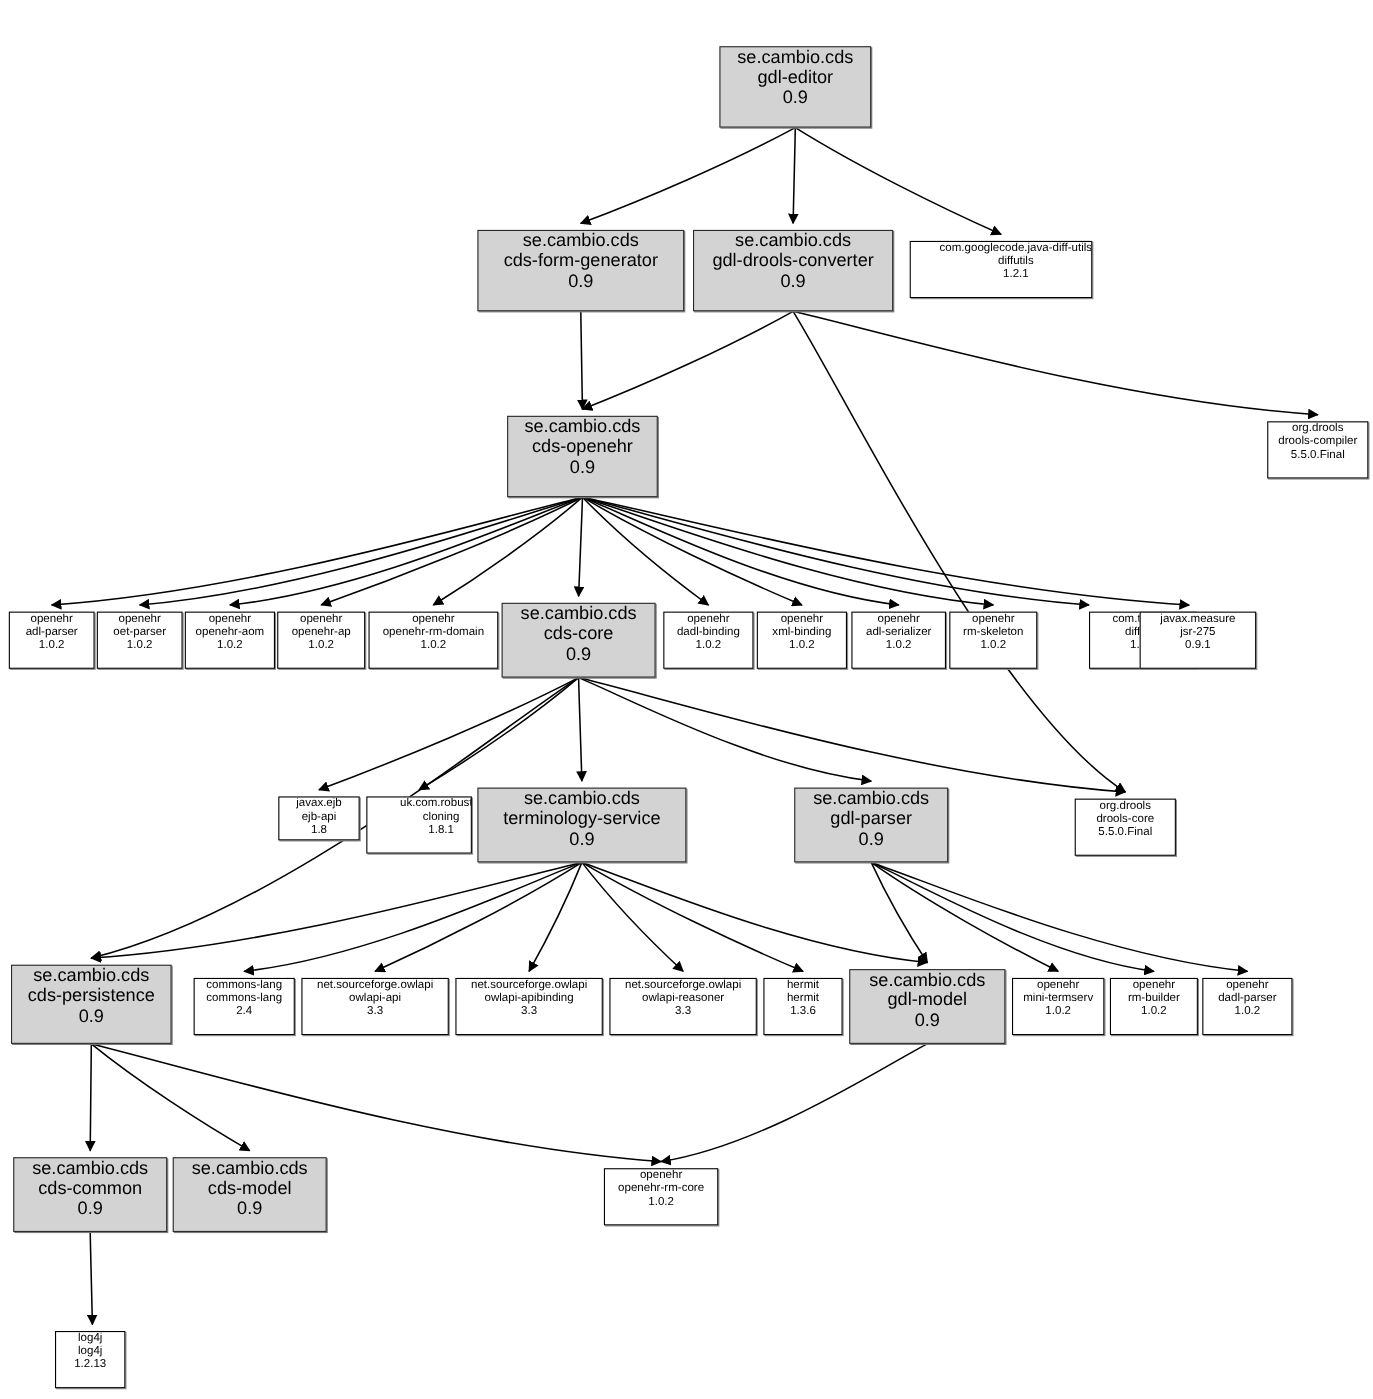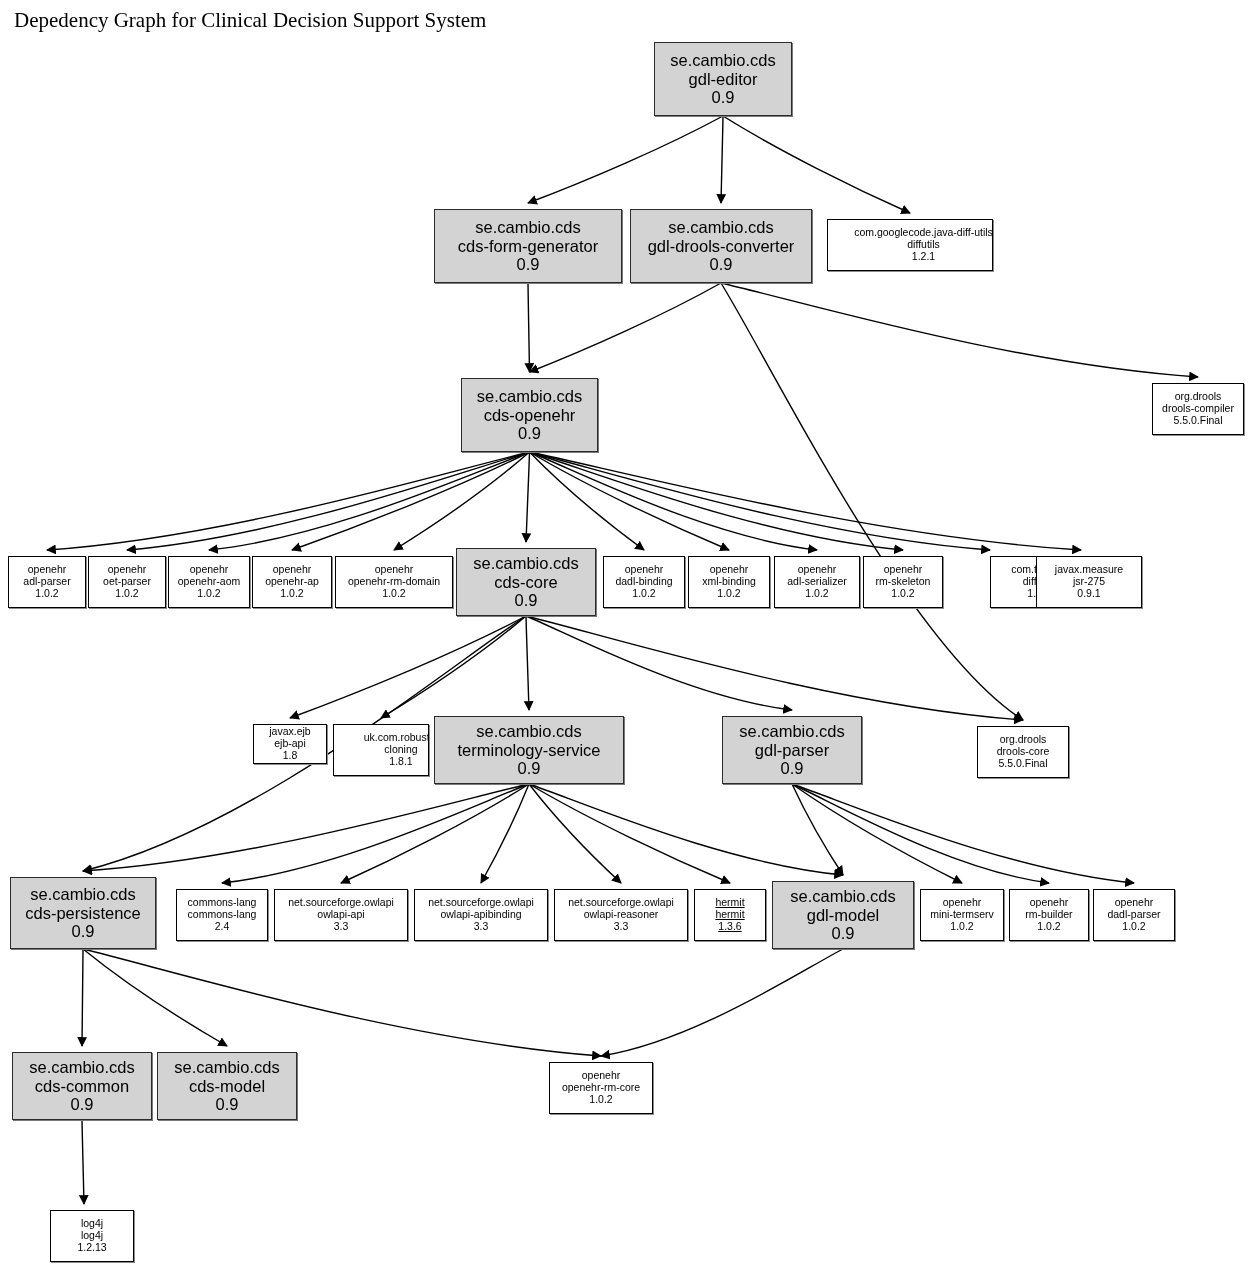--- a/index.html
+++ b/index.html
@@ -34,21 +34,20 @@
     height: 1272px;
   }
   .node {
     position: absolute;
     box-sizing: border-box;
     border: 1px solid #000000;
     background: #ffffff;
     display: flex;
     flex-direction: column;
     align-items: center;
-    justify-content: center;
     text-align: center;
     line-height: 1.12;
     color: #000000;
     overflow: hidden;
   }
   .node.project {
     background: #d3d3d3;
     border: 1px solid #2b2b2b;
     box-shadow: 1px 1px 0 #7a7a7a;
   }
@@ -64,21 +63,20 @@
   }
   .node.lib .ln {
     font-size: 10.5px;
   }
 </style>
 </head>
 <body>
 
 <div id="canvas">
 
-  <div id="graph-title">Depedency Graph for Clinical Decision Support System</div>
 
   <svg id="edges" viewBox="0 0 1248 1272">
     <defs>
       <marker id="arrow" viewBox="0 0 10 10" refX="9" refY="5" markerWidth="7" markerHeight="7" orient="auto-start-reverse">
         <path d="M 0 0 L 10 5 L 0 10 z" fill="#000000"></path>
       </marker>
     </defs>
     <g id="edge-paths" fill="none" stroke="#000000" stroke-width="1.4">
         <path d="M 723 116 C 664.5 147.62, 586.5 181.1, 528 203" marker-end="url(#arrow)"></path>
         <path d="M 723 116 C 722.4 147.62, 721.6 181.1, 721 203" marker-end="url(#arrow)"></path>
@@ -258,21 +256,21 @@
       <div class="node lib" style="left: 414px; top: 889px; width: 134px; height: 52px;">
         <span class="ln">net.sourceforge.owlapi</span>
         <span class="ln">owlapi-apibinding</span>
         <span class="ln">3.3</span>
       </div>
       <div class="node lib" style="left: 554px; top: 889px; width: 134px; height: 52px;">
         <span class="ln">net.sourceforge.owlapi</span>
         <span class="ln">owlapi-reasoner</span>
         <span class="ln">3.3</span>
       </div>
-      <div class="node lib" style="left: 694px; top: 889px; width: 72px; height: 52px; text-decoration: underline;">
+      <div class="node lib" style="left: 694px; top: 889px; width: 72px; height: 52px;">
         <span class="ln">hermit</span>
         <span class="ln">hermit</span>
         <span class="ln">1.3.6</span>
       </div>
       <div class="node project" style="left: 772px; top: 881px; width: 142px; height: 68px;">
         <span class="ln">se.cambio.cds</span>
         <span class="ln">gdl-model</span>
         <span class="ln">0.9</span>
       </div>
       <div class="node lib" style="left: 920px; top: 889px; width: 84px; height: 52px;">
@@ -298,20 +296,20 @@
       <div class="node project" style="left: 157px; top: 1052px; width: 140px; height: 68px;">
         <span class="ln">se.cambio.cds</span>
         <span class="ln">cds-model</span>
         <span class="ln">0.9</span>
       </div>
       <div class="node lib" style="left: 549px; top: 1062px; width: 104px; height: 52px;">
         <span class="ln">openehr</span>
         <span class="ln">openehr-rm-core</span>
         <span class="ln">1.0.2</span>
       </div>
-      <div class="node lib" style="left: 50px; top: 1210px; width: 84px; height: 52px;">
+      <div class="node lib" style="left: 50px; top: 1210px; width: 64px; height: 52px;">
         <span class="ln">log4j</span>
         <span class="ln">log4j</span>
         <span class="ln">1.2.13</span>
       </div>
     </div>
 
 </div>
 
 </body></html>

